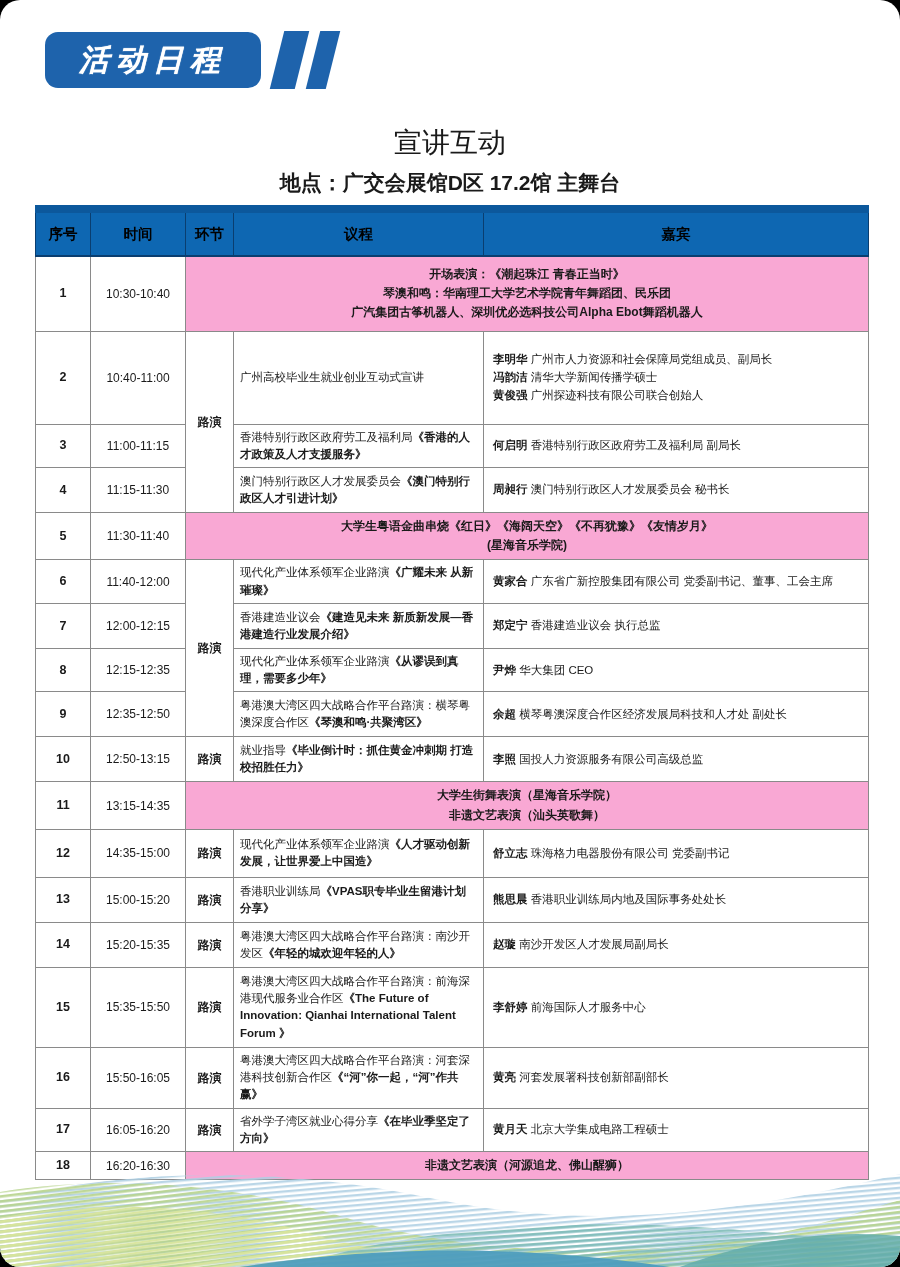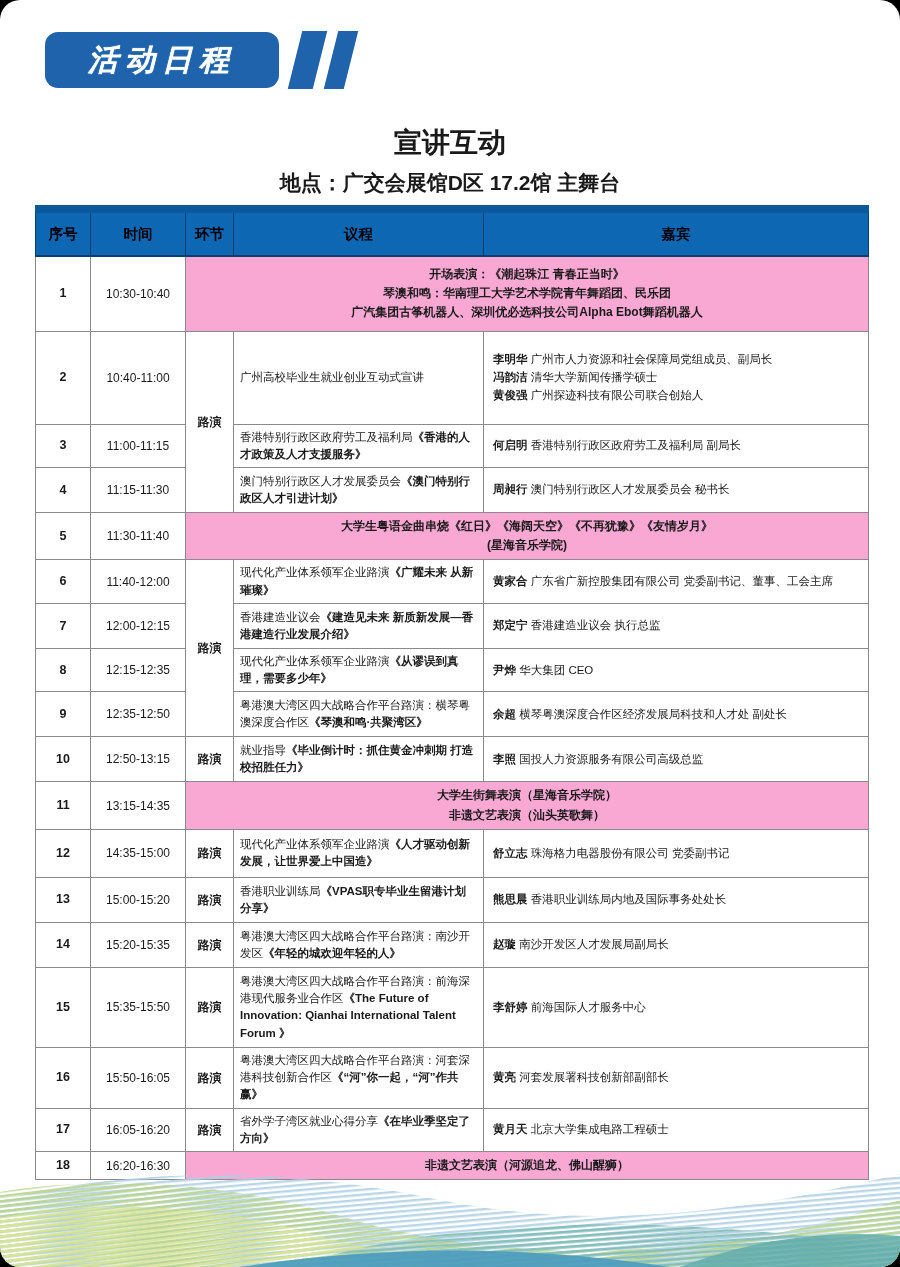--- a/index.html
+++ b/index.html
@@ -5,33 +5,33 @@
   html,body{margin:0;padding:0;background:#000;}
   body{font-family:"Liberation Sans","DejaVu Sans",sans-serif;}
   .page{
     position:relative;width:900px;height:1267px;margin:0 auto;
     background:#ffffff;border-radius:20px;overflow:hidden;
   }
   
   .badge-wrap{position:absolute;top:32px;left:45px;display:flex;align-items:stretch;height:56px;}
   .badge{
     background:#1e63ac;border-radius:13px;display:flex;align-items:center;justify-content:center;
-    padding:0 43px;height:56px;
+    padding:0 34px;height:56px;
   }
   .badge span{
     color:#fff;font-weight:bold;font-style:italic;font-size:30px;letter-spacing:7px;
     text-shadow:0 0 1px #fff;white-space:nowrap;
   }
   .badge-bars{display:flex;margin-left:16px;align-items:center;}
   .bar{background:#1e63ac;transform:skewX(-14deg);height:58px;}
   .bar1{width:25px;margin-right:11px;}
   .bar2{width:20px;}
   
   .title-block{margin-top:126px;text-align:center;color:#1a1a1a;}
-  .page-title{font-size:28px;font-weight:700;line-height:1.2;margin:0;}
+  .page-title{font-size:28px;font-weight:400;line-height:1.2;margin:0;}
   .page-subtitle{font-size:21px;font-weight:600;margin:9px 0 0 0;}
   
   .tbl-wrap{position:absolute;left:35px;top:205px;width:833px;}
   table{border-collapse:collapse;table-layout:fixed;width:833px;background:#fff;
         border:1.5px solid #3f3f3f;}
   col.c1{width:55px;} col.c2{width:95px;} col.c3{width:48px;} col.c4{width:250px;} col.c5{width:385px;}
   thead th{
     background:#0e67b2;color:#000000;font-size:14.5px;font-weight:700;
     height:42px;border-top:8px solid #0c589c;border-bottom:2px solid #0a3e70;
     border-left:1px solid #0a3e70;border-right:1px solid #0a3e70;padding:0;

